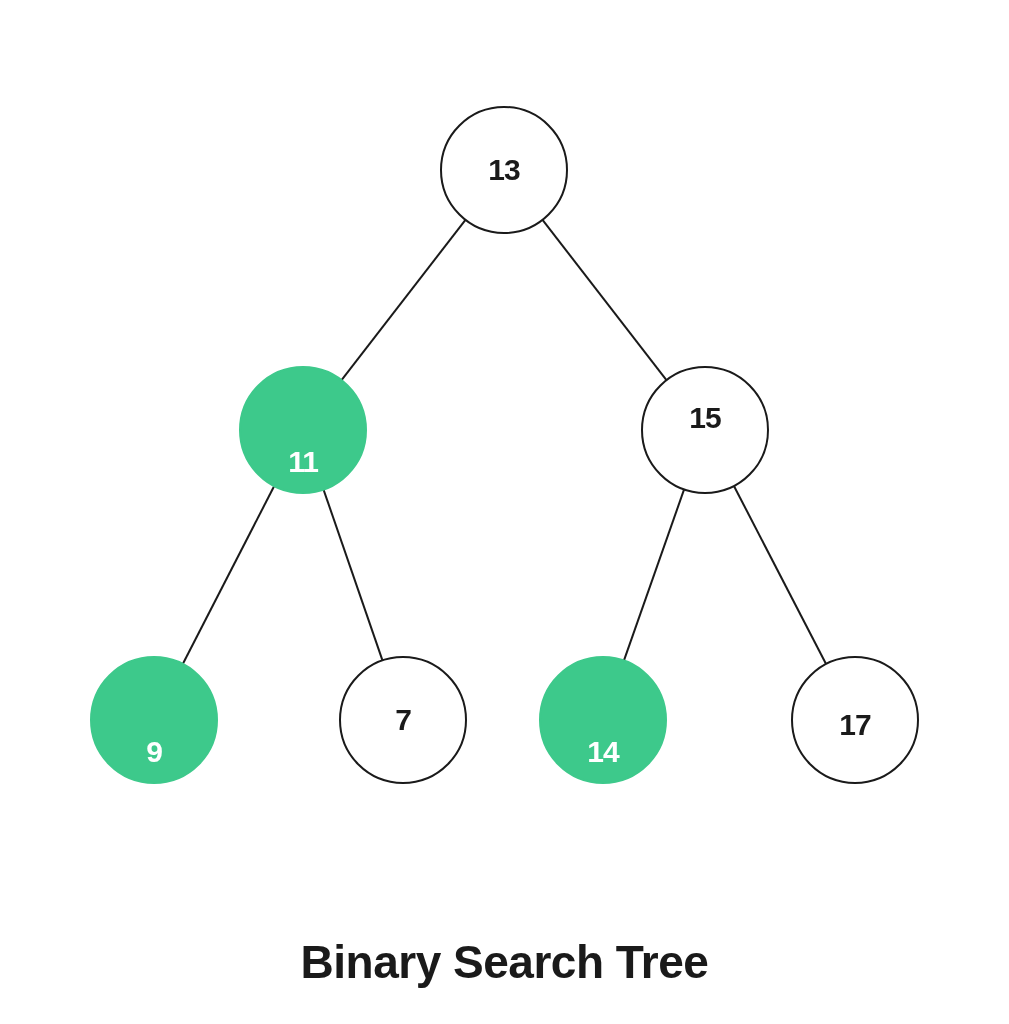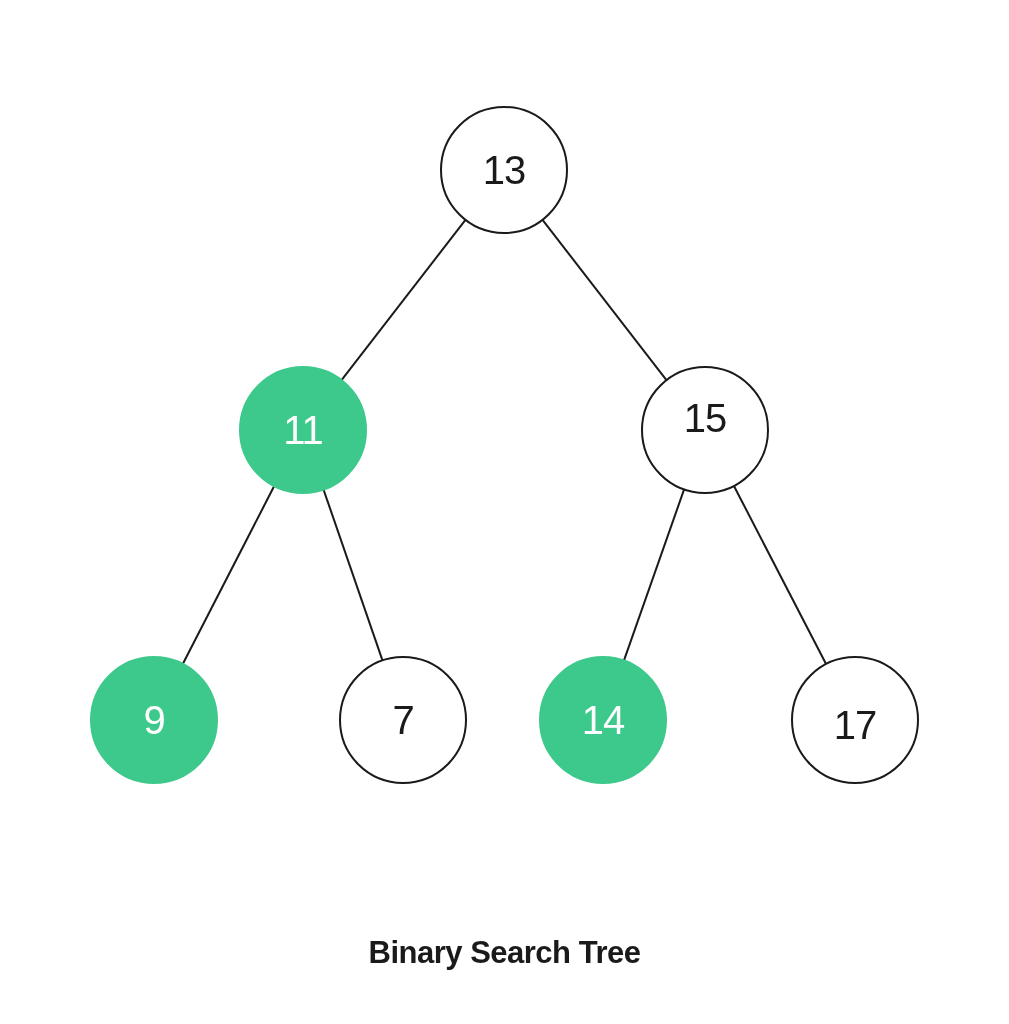--- a/index.html
+++ b/index.html
@@ -21,36 +21,37 @@
     }
     svg.tree {
       position: absolute;
       top: 0;
       left: 0;
       width: 1009px;
       height: 1024px;
     }
     .node-label {
       position: absolute;
-      font-size: 40px;
-      font-weight: 400;
+      font-size: 30px;
+      font-weight: 700;
       transform: translate(-50%, -50%);
       letter-spacing: -1px;
     }
     .node-label.white {
       color: #ffffff;
+      margin-top: 32px;
     }
     .node-label.black {
       color: #1a1a1a;
     }
     .caption {
       position: absolute;
       left: 50%;
       transform: translateX(-50%);
-      font-size: 31px;
+      font-size: 46px;
       font-weight: 700;
       color: #1a1a1a;
       letter-spacing: -0.5px;
     }
   </style>
 </head>
 <body>
 
 <div class="container">
   <svg class="tree">

